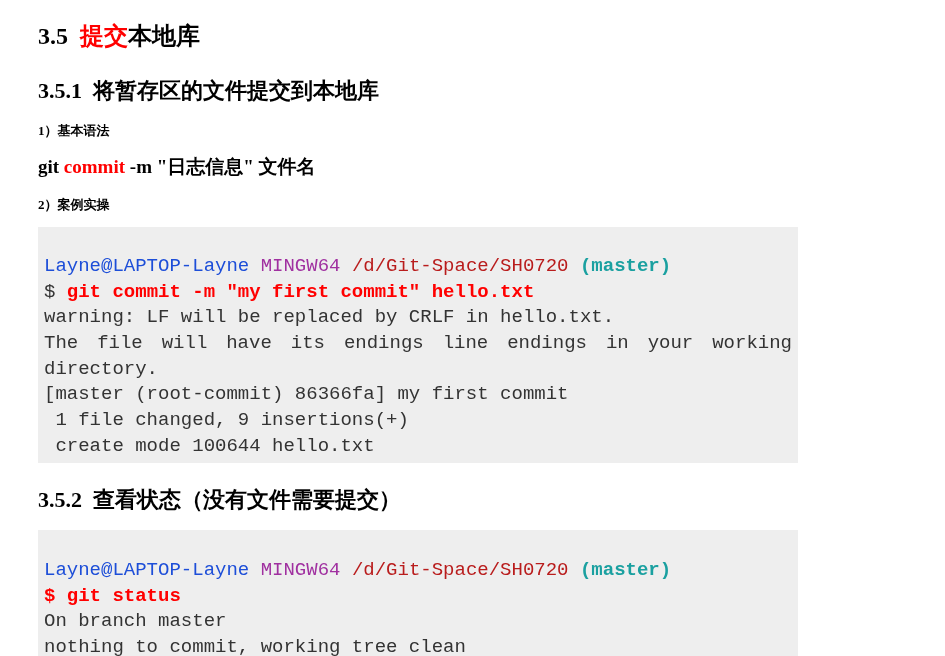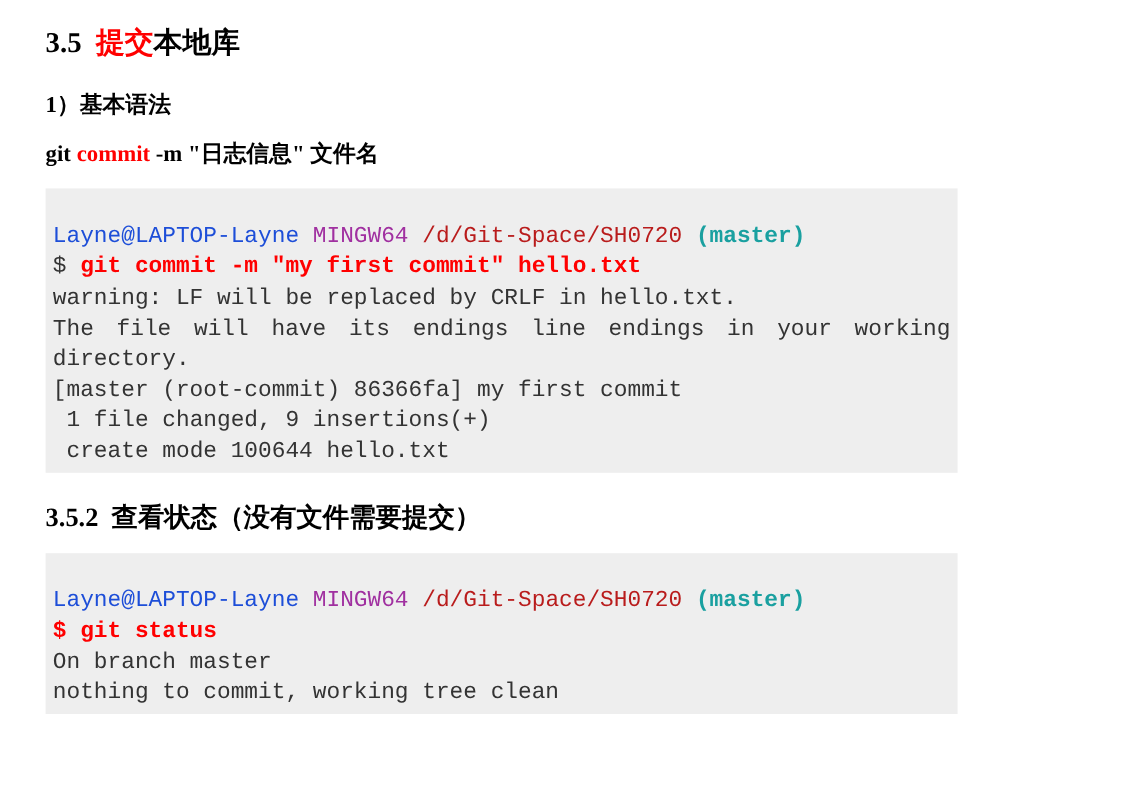--- a/index.html
+++ b/index.html
@@ -21,21 +21,21 @@
     font-size: 24px;
     font-weight: 700;
     margin: 0 0 20px 0;
   }
   .h3 {
     font-size: 22px;
     font-weight: 700;
     margin: 20px 0 14px 0;
   }
   .h4 {
-    font-size: 19px;
+    font-size: 13px;
     font-weight: 700;
     margin: 12px 0 12px 0;
   }
   .red { color: #ff0000; }
   .syntax-line {
     font-size: 19px;
     font-weight: 700;
     margin: 10px 0 14px 0;
   }
   .term {
@@ -62,27 +62,32 @@
 </head>
 <body>
 
 <div class="page">
 
   <div class="h2">
     <span>3.5</span>&nbsp;
     <span class="red">提交</span><span>本地库</span>
   </div>
 
+  <div class="h3">
+    <span>3.5.1</span>&nbsp;
+    <span>将暂存区的文件提交到本地库</span>
+  </div>
 
   <div class="h4">1）基本语法</div>
 
   <div class="syntax-line">
     <span>git </span><span class="red">commit</span><span> -m "日志信息" 文件名</span>
   </div>
 
+  <div class="h4">2）案例实操</div>
 
   <div class="term">
 <span class="green">Layne@LAPTOP-Layne</span> <span class="purple">MINGW64</span> <span class="gray">/d/Git-Space/SH0720</span> <span class="teal">(master)</span>
 <span>$ </span><span class="redbold">git commit -m "my first commit" hello.txt</span>
 <span>warning: LF will be replaced by CRLF in hello.txt.</span>
 <div class="justify-line">The file will have its endings line endings in your working</div><span>directory.</span>
 <span>[master (root-commit) 86366fa] my first commit</span>
 <span> 1 file changed, 9 insertions(+)</span>
 <span> create mode 100644 hello.txt</span>
 </div>

